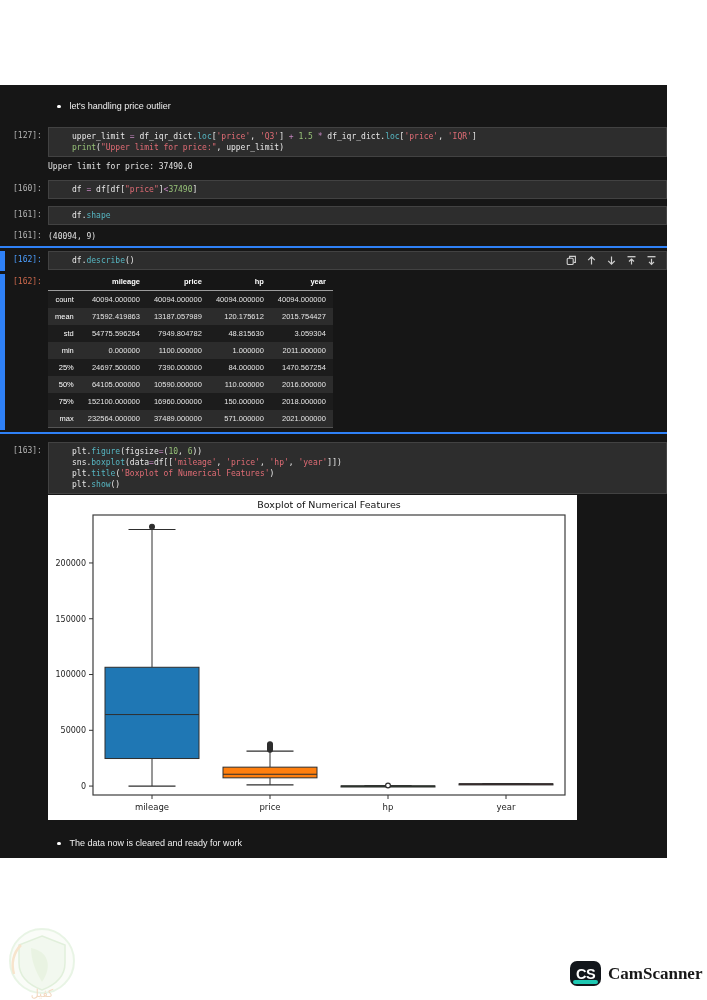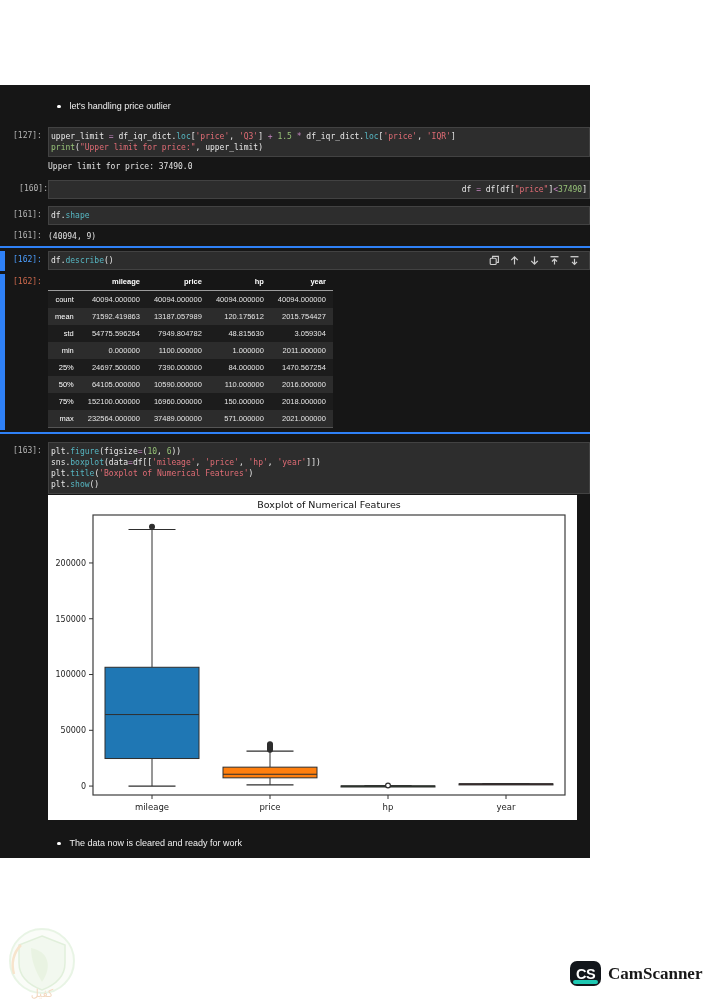--- a/index.html
+++ b/index.html
@@ -1,23 +1,23 @@
 <!DOCTYPE html>
 <html><head>
 <meta charset="utf-8">
 <style>
   html,body{margin:0;padding:0;}
   body{width:707px;height:1000px;background:#ffffff;font-family:"Liberation Sans",sans-serif;}
   .page{position:relative;width:707px;height:1000px;background:#ffffff;overflow:hidden;}
-  .notebook{position:absolute;left:0;top:85px;width:590px;height:773px;background:#161616;}
+  .notebook{position:absolute;left:0;top:85px;width:667px;height:773px;background:#161616;}
   .row{position:absolute;left:0;right:0;display:flex;align-items:flex-start;}
   .prompt{flex:0 0 48px;box-sizing:border-box;padding:4px 0 0 13px;font:8px/10px "DejaVu Sans Mono",monospace;color:#b5b5b5;white-space:nowrap;}
   .p-blue{color:#4d9fff;}
   .p-orange{color:#cf6a4d;}
-  .ibox{flex:1;background:#2d2d2d;border:1px solid #424242;box-sizing:border-box;padding:3px 2px;overflow:hidden;}
+  .ibox{flex:1;background:#2d2d2d;border:1px solid #424242;box-sizing:border-box;padding:3px 23px;overflow:hidden;}
   pre.code{margin:0;font:8px/11px "DejaVu Sans Mono",monospace;color:#e8e8e8;white-space:pre;}
   .cl{height:11px;white-space:pre;}
   .t-d{color:#e8e8e8}.t-o{color:#c586c0}.t-s{color:#e06c75}.t-n{color:#98c379}.t-m{color:#56b6c2}.t-b{color:#98c379}
   .otext{margin:0;font:8px/11px "DejaVu Sans Mono",monospace;color:#e2e2e2;padding-top:4px;white-space:pre;}
   .md{position:absolute;left:57px;display:flex;align-items:center;color:#f0f0f0;font-size:9px;line-height:11px;}
   .md .dot{width:3.5px;height:3.5px;border-radius:50%;background:#ffffff;margin-right:9px;flex:0 0 auto;}
   .selcell{position:absolute;left:0;right:0;top:161px;height:188px;box-sizing:border-box;border-top:2px solid #2f81f7;border-bottom:2px solid #2f81f7;}
   .selbar{position:absolute;left:0;width:5px;background:#2f81f7;}
   .toolbar{position:absolute;right:10px;top:7px;display:flex;gap:9px;align-items:center;}
   .tbi{width:11px;height:11px;display:inline-block;cursor:pointer;}
@@ -52,21 +52,21 @@
       <div class="ibox">
           <pre class="code"><div class="cl"><span class="t-d">upper_limit </span><span class="t-o">= </span><span class="t-d">df_iqr_dict</span><span class="t-d">.</span><span class="t-m">loc</span><span class="t-d">[</span><span class="t-s">'price'</span><span class="t-d">, </span><span class="t-s">'Q3'</span><span class="t-d">] </span><span class="t-o">+ </span><span class="t-n">1.5 </span><span class="t-o">* </span><span class="t-d">df_iqr_dict</span><span class="t-d">.</span><span class="t-m">loc</span><span class="t-d">[</span><span class="t-s">'price'</span><span class="t-d">, </span><span class="t-s">'IQR'</span><span class="t-d">]</span></div><div class="cl"><span class="t-b">print</span><span class="t-d">(</span><span class="t-s">"Upper limit for price:"</span><span class="t-d">, </span><span class="t-d">upper_limit</span><span class="t-d">)</span></div></pre>
         </div>
     </div>
 
     <div class="row" style="top:72px;align-items:flex-end;">
       <div class="prompt"></div>
       <pre class="otext">Upper limit for price: 37490.0</pre>
     </div>
 
-    <div class="row" style="top:95px;text-align:right;">
+    <div class="row" style="top:95px;">
       <div class="prompt">[160]:</div>
       <div class="ibox">
           <pre class="code"><div class="cl"><span class="t-d">df </span><span class="t-o">= </span><span class="t-d">df[df[</span><span class="t-s">"price"</span><span class="t-d">]</span><span class="t-o">&lt;</span><span class="t-n">37490</span><span class="t-d">]</span></div></pre>
         </div>
     </div>
 
     <div class="row" style="top:121px;">
       <div class="prompt">[161]:</div>
       <div class="ibox">
           <pre class="code"><div class="cl"><span class="t-d">df</span><span class="t-d">.</span><span class="t-m">shape</span></div></pre>

